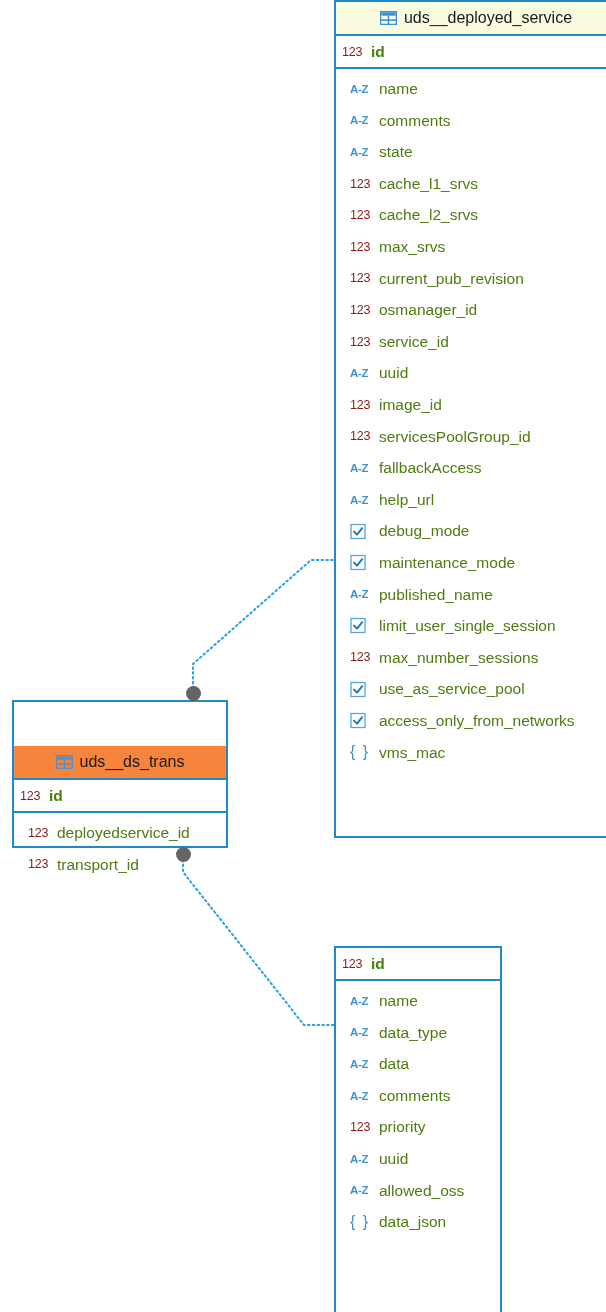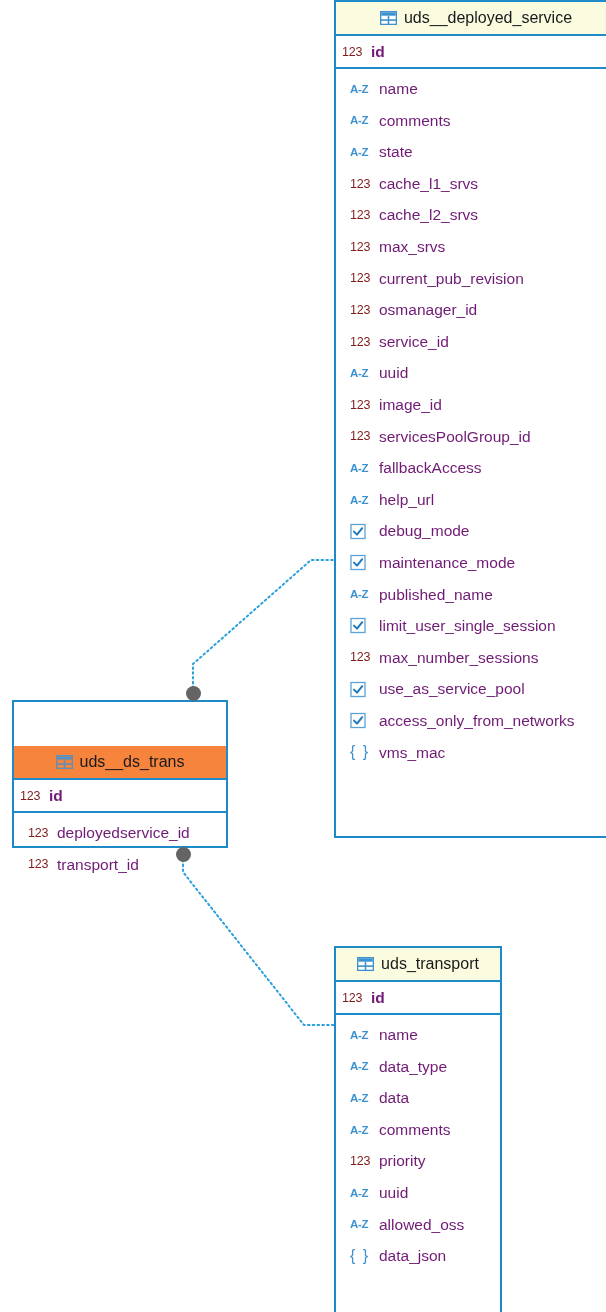--- a/index.html
+++ b/index.html
@@ -106,21 +106,21 @@
   }
   .ic-brace {
     font-size: 16px;
     color: #3C91CE;
     letter-spacing: 1.5px;
   }
   .ic svg { display:block; }
 
   .col-name {
     font-size: 15.5px;
-    color: #701a75;
+    color: #4d7c0f;
     line-height: 1;
   }
   .col-name.pk { font-weight: 700; }
 
   
   .dot {
     position: absolute;
     width: 15px;
     height: 15px;
     border-radius: 50%;
@@ -302,31 +302,20 @@
           <span class="col-name">deployedservice_id</span>
         </div>
       <div class="row">
           <span class="ic ic-num">123</span>
           <span class="col-name">transport_id</span>
         </div>
     </div>
   </div>
 
   <div class="entity" id="ent-2" style="left:322px; top:946px; width:168px; height:366px; border-bottom:none;">
-    <div class="ent-header hdr-yellow">
-      <span class="tbl-icon">
-        <svg class="tbl-icon" viewBox="0 0 17 14">
-          <rect x="0.5" y="0.5" width="16" height="13" fill="#ffffff" stroke="#3C91CE" stroke-width="1.6"></rect>
-          <rect x="1.3" y="1.3" width="14.4" height="3.4" fill="#3C91CE"></rect>
-          <line x1="8.5" y1="4.7" x2="8.5" y2="13.5" stroke="#3C91CE" stroke-width="1.6"></line>
-          <line x1="0.5" y1="9.1" x2="16.5" y2="9.1" stroke="#3C91CE" stroke-width="1.6"></line>
-        </svg>
-      </span>
-      <span>uds_transport</span>
-    </div>
 
     <div class="ent-pk">
       <div class="row">
         <span class="ic ic-num">123</span>
         <span class="col-name pk">id</span>
       </div>
     </div>
 
     <div class="ent-cols">
       <div class="row">

